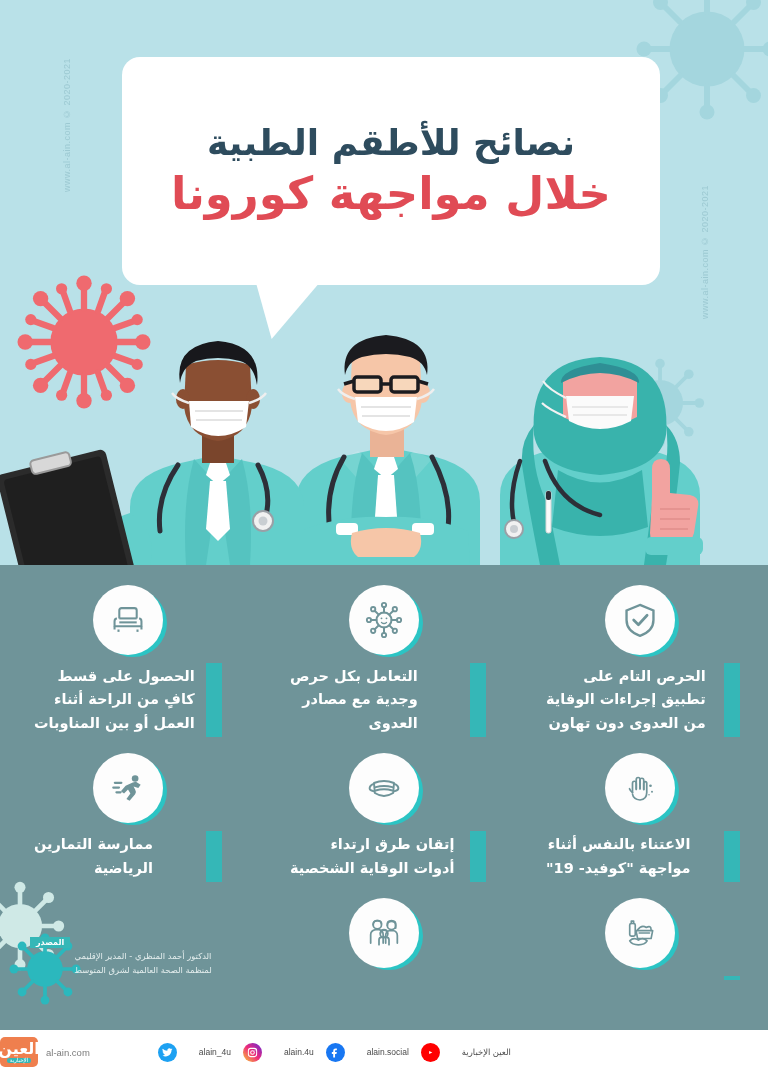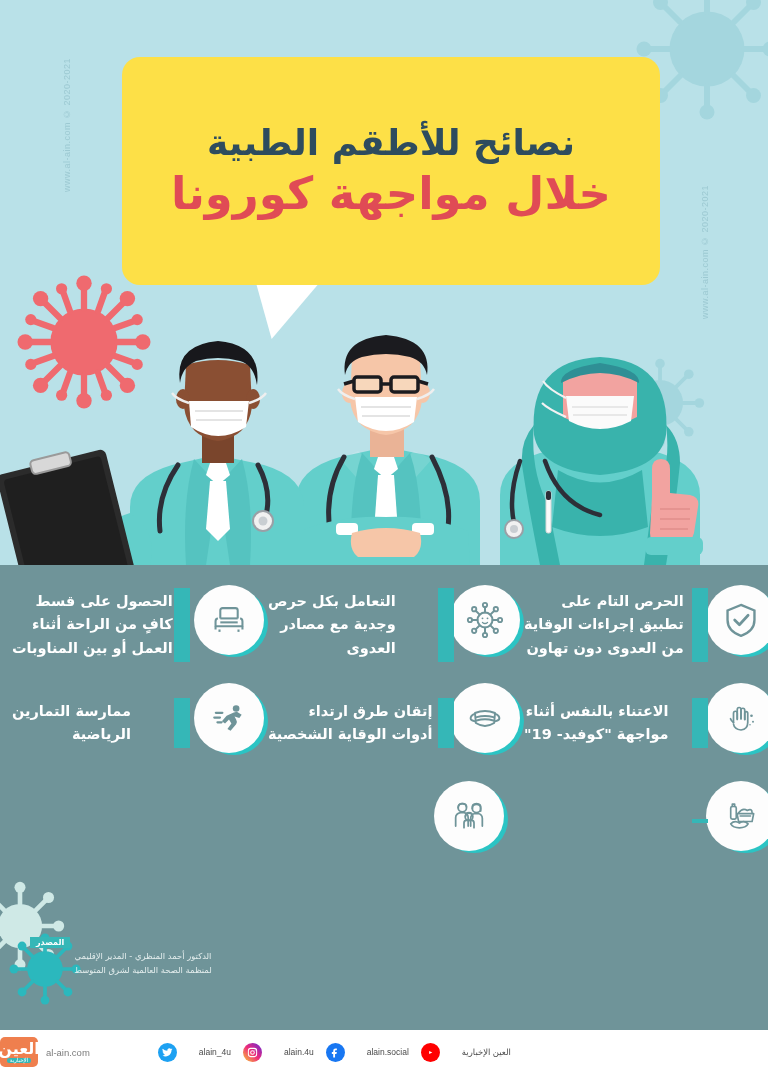--- a/index.html
+++ b/index.html
@@ -22,21 +22,21 @@
     position:absolute; color:#9cc9d2; font-size:9px; letter-spacing:.5px;
     writing-mode:vertical-rl; transform:rotate(180deg);
     white-space:nowrap; font-family:"Liberation Sans",sans-serif;
   }
   .wm-left  { left:62px;  top:58px; }
   .wm-right { right:58px; top:185px; }
 
   
   .bubble {
     position:absolute; left:122px; top:57px; width:538px; height:228px;
-    background:#fde047; border-radius:18px; z-index:6;
+    background:#ffffff; border-radius:18px; z-index:6;
     display:flex; flex-direction:column; align-items:center;
     justify-content:center; gap:4px;
   }
   .bubble-tail {
     position:absolute; left:250px; top:277px; width:0; height:0;
     border-left:26px solid transparent; border-right:44px solid transparent;
     border-top:62px solid #fff; z-index:6;
     transform:skewX(-8deg);
   }
   .title-line1 {
@@ -51,22 +51,22 @@
   
   .tips-panel {
     position:absolute; top:565px; left:0; width:768px; height:465px;
     background:#6f9499; overflow:hidden;
   }
   .tips-grid {
     position:absolute; top:12px; left:0; width:768px;
     display:grid; grid-template-columns:repeat(3,1fr);
     row-gap:6px;
   }
-  .tip { position:relative; display:flex; 
-         align-items:center; padding:8px 8px 4px; }
+  .tip { position:relative; display:flex; flex-direction:column;
+         align-items:center; padding:8px 30px 4px; }
   .tip.empty { visibility:hidden; }
   .tip-icon-wrap { position:relative; width:70px; height:70px; margin-bottom:10px; }
   .tip-icon-shadow {
     position:absolute; left:6px; top:4px; width:68px; height:68px;
     border-radius:50%; background:#2bc4c4;
   }
   .tip-icon {
     position:absolute; left:0; top:0; width:70px; height:70px;
     border-radius:50%; background:#fdfdfd;
     display:flex; align-items:center; justify-content:center;

